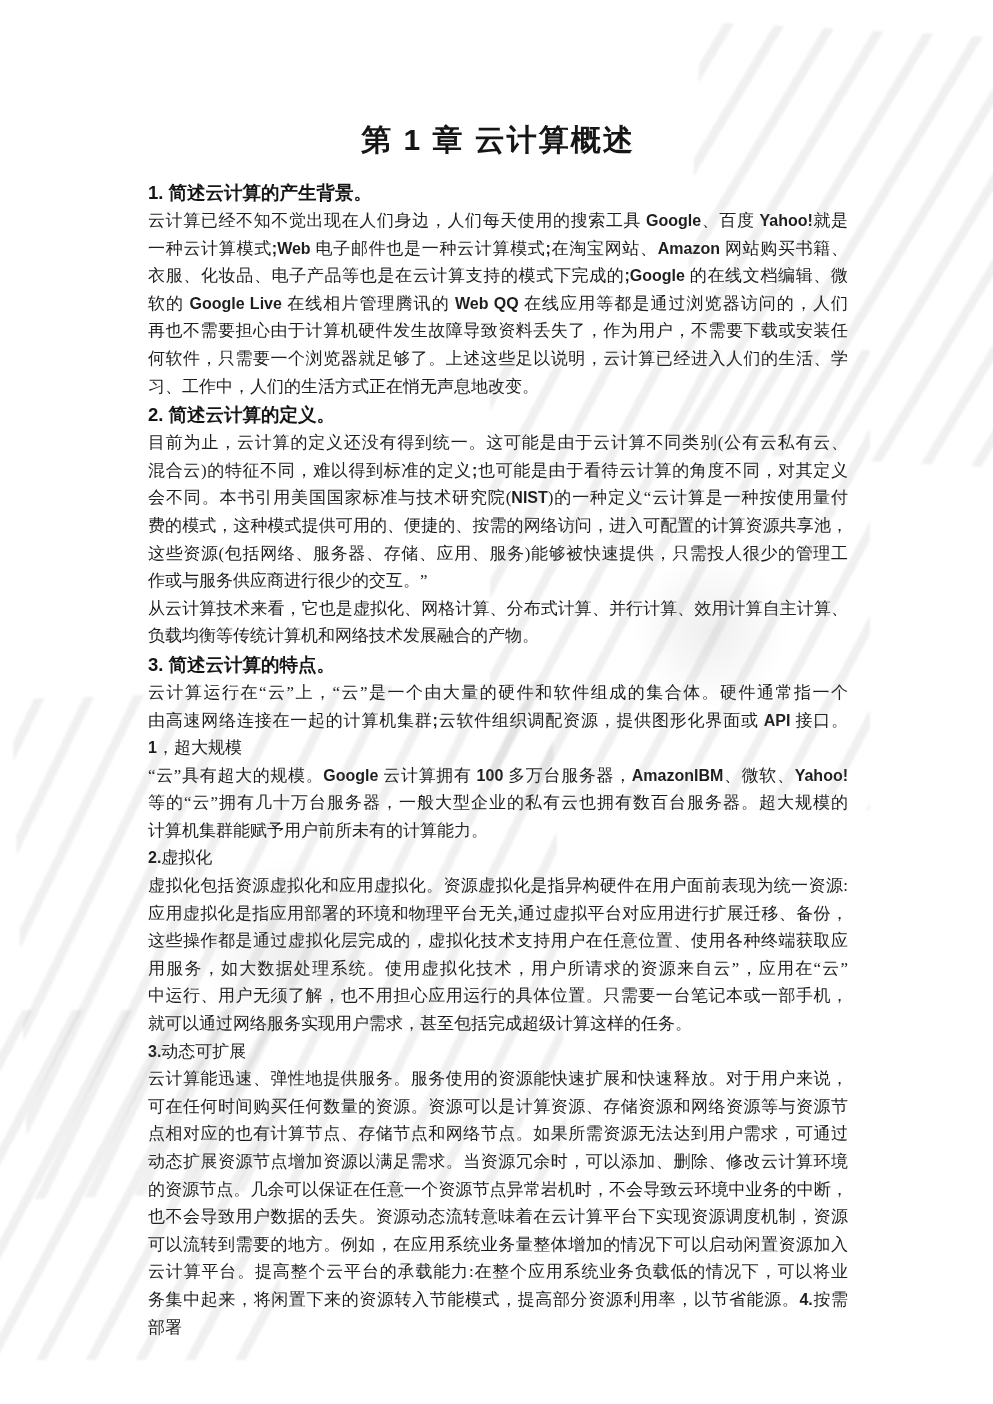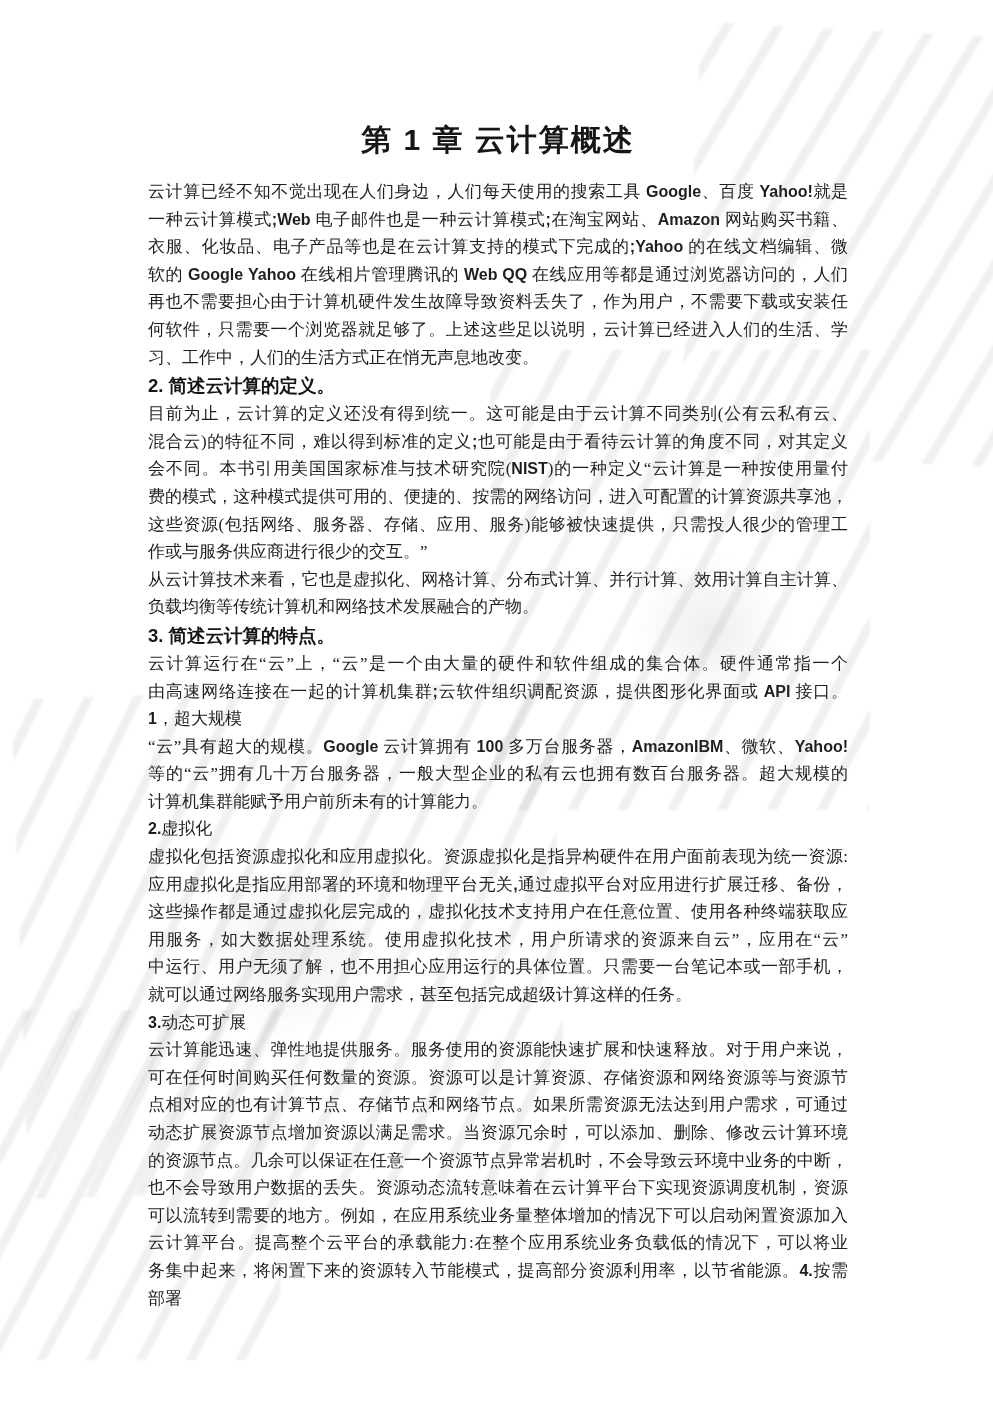--- a/index.html
+++ b/index.html
@@ -71,24 +71,25 @@
   .wm5{left:600px;top:520px;width:220px;height:220px;}
   .wm6{left:160px;top:820px;width:260px;height:260px;}
 </style>
 </head>
 <body>
 
 <div class="page">
   <div class="content">
     <h1 class="doc-title">第 1 章 云计算概述</h1>
     <div id="sections">
+        <div class="sec-heading">1. 简述云计算的产生背景。</div>
         <div class="line">云计算已经不知不觉出现在人们身边，人们每天使用的搜索工具 <span class="lat">Google</span>、百度 <span class="lat">Yahoo!</span>就是</div>
         <div class="line">一种云计算模式<span class="lat">;Web</span> 电子邮件也是一种云计算模式<span class="lat">;</span>在淘宝网站、<span class="lat">Amazon</span> 网站购买书籍、</div>
-        <div class="line">衣服、化妆品、电子产品等也是在云计算支持的模式下完成的<span class="lat">;Yahoo</span> 的在线文档编辑、微</div>
-        <div class="line">软的 <span class="lat">Google</span> <span class="lat">Yahoo</span> 在线相片管理腾讯的 <span class="lat">Web</span> <span class="lat">QQ</span> 在线应用等都是通过浏览器访问的，人们</div>
+        <div class="line">衣服、化妆品、电子产品等也是在云计算支持的模式下完成的<span class="lat">;Google</span> 的在线文档编辑、微</div>
+        <div class="line">软的 <span class="lat">Google</span> <span class="lat">Live</span> 在线相片管理腾讯的 <span class="lat">Web</span> <span class="lat">QQ</span> 在线应用等都是通过浏览器访问的，人们</div>
         <div class="line">再也不需要担心由于计算机硬件发生故障导致资料丢失了，作为用户，不需要下载或安装任</div>
         <div class="line">何软件，只需要一个浏览器就足够了。上述这些足以说明，云计算已经进入人们的生活、学</div>
         <div class="line plain">习、工作中，人们的生活方式正在悄无声息地改变。</div>
         <div class="sec-heading">2. 简述云计算的定义。</div>
         <div class="line">目前为止，云计算的定义还没有得到统一。这可能是由于云计算不同类别(公有云私有云、</div>
         <div class="line">混合云)的特征不同，难以得到标准的定义<span class="lat">;</span>也可能是由于看待云计算的角度不同，对其定义</div>
         <div class="line">会不同。本书引用美国国家标准与技术研究院(<span class="lat">NIST</span>)的一种定义“云计算是一种按使用量付</div>
         <div class="line">费的模式，这种模式提供可用的、便捷的、按需的网络访问，进入可配置的计算资源共享池，</div>
         <div class="line">这些资源(包括网络、服务器、存储、应用、服务)能够被快速提供，只需投人很少的管理工</div>
         <div class="line plain">作或与服务供应商进行很少的交互。”</div>

